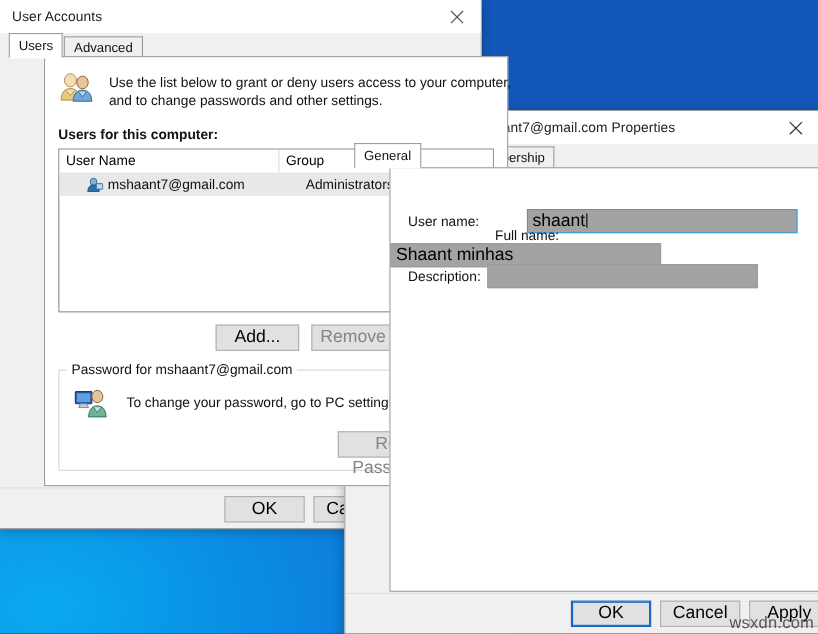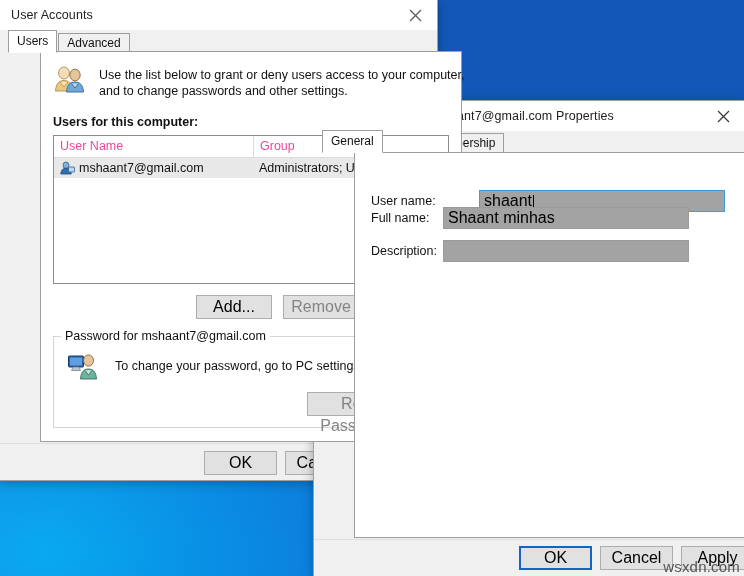--- a/index.html
+++ b/index.html
@@ -190,37 +190,37 @@
   #ua-listhead {
     display: flex;
     height: 21px;
     background: #ffffff;
     border-bottom: 1px solid #dcdcdc;
   }
   .lv-col {
     font-size: 12.5px;
     line-height: 21px;
     padding-left: 6px;
-    color: #ec4899;
+    color: #000000;
     box-sizing: border-box;
   }
   .lv-col.c1 { width: 200px; border-right: 1px solid #dcdcdc; }
   .lv-col.c2 { flex: 1; }
   #ua-row {
     display: flex;
     height: 20px;
     background: #e8e8e8;
     align-items: center;
   }
   .lv-cell {
     font-size: 12.5px;
     line-height: 20px;
     color: #111;
     box-sizing: border-box;
-    padding-left: 5px;
+    padding-left: 24px;
     white-space: nowrap;
     overflow: hidden;
   }
   .lv-cell.c1 { width: 200px; display: flex; align-items: center; }
   .lv-cell.c2 { flex: 1; }
 
   #btn-add {
     position: absolute;
     left: 155px; top: 243px;
     width: 76px;
@@ -314,21 +314,21 @@
   .field-label {
     width: 88px;
     font-size: 12.5px;
     color: #111;
     padding-left: 16px;
     box-sizing: border-box;
   }
   .field-input { width: 246px; }
 
   #row-username   { left: 0; top: 37px; gap: 36px; }
-  #row-fullname   { left: 0; top: 54px; }
+  #row-fullname   { left: 0; top: 54px; flex-direction: column; }
   #row-description{ left: 0; top: 87px; }
 
   #pr-footer-sep {
     position: absolute;
     left: 0; top: 438px;
     width: 431px; height: 1px;
     background: #dfdfdf;
   }
   #btn-pr-ok {
     position: absolute;

